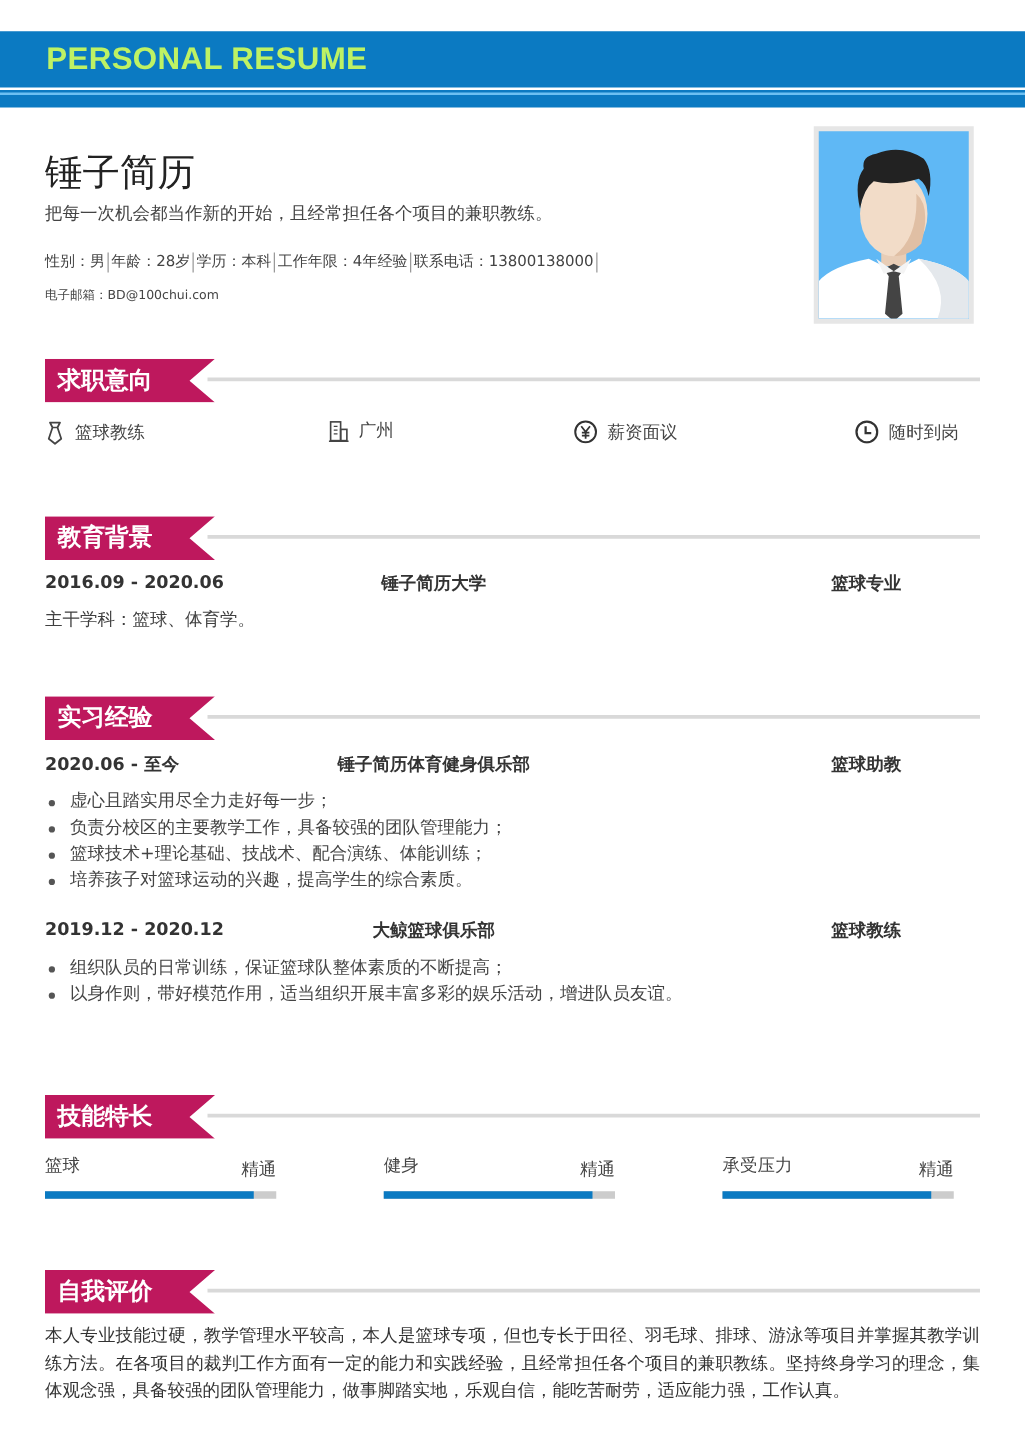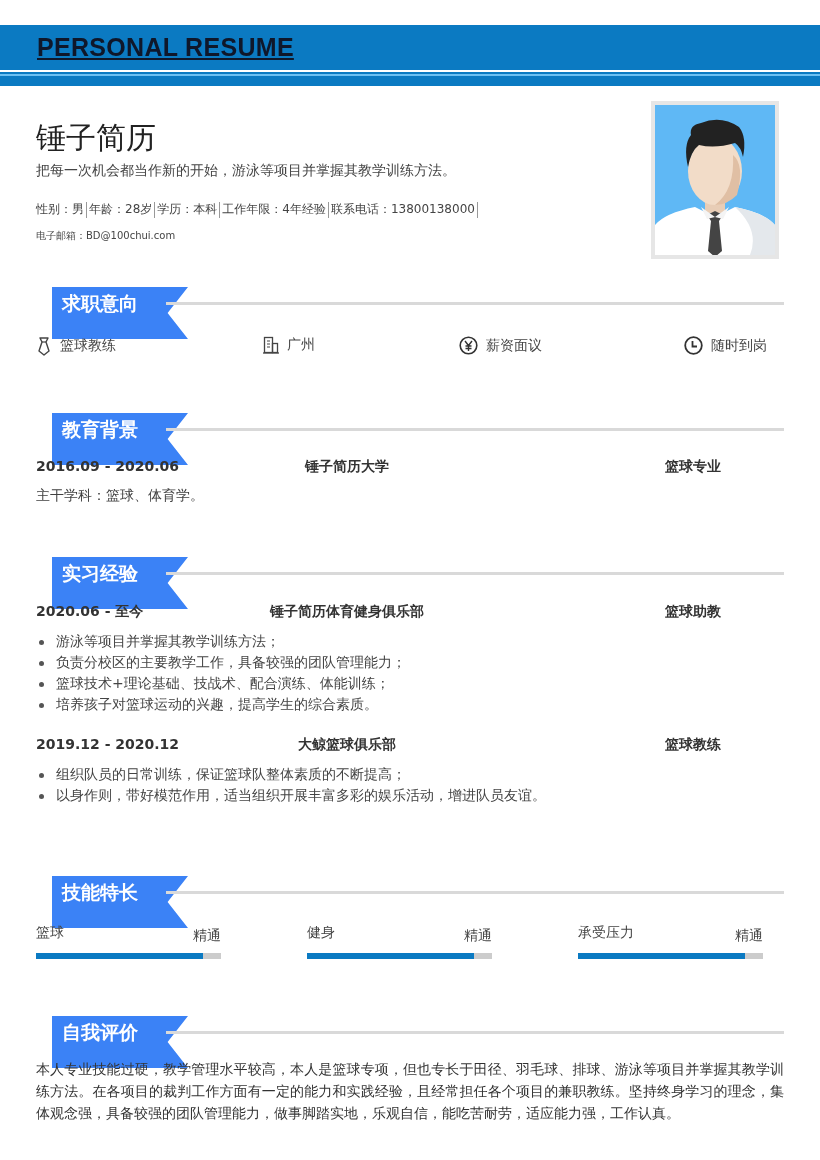--- a/index.html
+++ b/index.html
@@ -1,32 +1,32 @@
 <!DOCTYPE html>
 <html><head>
 <meta charset="utf-8">
 <style>
   * { margin: 0; padding: 0; box-sizing: border-box; }
   body { width: 820px; height: 1160px; background: #ffffff; font-family: "DejaVu Sans", "Liberation Sans", sans-serif; color: #333; position: relative; overflow: hidden; }
   .header-band { position: absolute; left: 0; top: 25px; width: 820px; height: 61px; background: #0b7ac2; }
-  .header-band .title { position: absolute; left: 37px; top: 8px; font-family: "Liberation Sans", sans-serif; font-weight: bold; font-size: 25px; color: #0f172a; letter-spacing: 0.3px; text-decoration: underline; }
+  .header-band .title { position: absolute; left: 37px; top: 8px; font-family: "Liberation Sans", sans-serif; font-weight: bold; font-size: 25px; color: #bef264; letter-spacing: 0.3px; }
   .header-band .line-white { position: absolute; left: 0; top: 45px; width: 820px; height: 2px; background: #ffffff; }
   .header-band .line-light { position: absolute; left: 0; top: 49px; width: 820px; height: 2px; background: #6cc0f2; }
 
   .name { position: absolute; left: 36px; top: 118px; font-size: 30px; color: #222; font-weight: normal; }
   .motto { position: absolute; left: 36px; top: 162px; font-size: 14px; color: #444; }
   .info-line { position: absolute; left: 36px; top: 201px; font-size: 12px; color: #444; white-space: nowrap; }
   .info-line .sep { display: inline-block; width: 1px; height: 16px; background: #999; vertical-align: middle; margin: 0 2px; }
   .email-line { position: absolute; left: 36px; top: 229px; font-size: 10px; color: #444; }
 
   .photo { position: absolute; left: 651px; top: 101px; width: 128px; height: 158px; background: #e6e6e6; padding: 4px; }
   .photo .inner { width: 120px; height: 150px; background: #5fb8f5; position: relative; overflow: hidden; }
 
   .section-head { position: absolute; left: 36px; width: 748px; height: 35px; }
-  .section-head .tag { position: absolute; left: 16px; top: 0; width: 136px; height: 52px; background: #3b82f6; clip-path: polygon(0 0, 100% 0, 85% 50%, 100% 100%, 0 100%); }
+  .section-head .tag { position: absolute; left: 0; top: 0; width: 136px; height: 35px; background: #be185d; clip-path: polygon(0 0, 100% 0, 85% 50%, 100% 100%, 0 100%); }
   .section-head .tag span { position: absolute; left: 10px; top: 4px; font-size: 19px; font-weight: bold; color: #fff; }
   .section-head .rule { position: absolute; left: 130px; top: 15px; right: 0; height: 3px; background: #d9d9d9; }
 
   .intent-item { position: absolute; top: 336px; font-size: 14px; color: #444; display: flex; align-items: center; gap: 8px; }
   .intent-item svg { display: block; }
 
   .row-bold { position: absolute; font-size: 14px; font-weight: bold; color: #333; }
   .plain { position: absolute; left: 36px; font-size: 14px; color: #404040; font-family: Liberation Serif, serif; }
   ul.bullets { position: absolute; left: 36px; list-style: none; font-size: 14px; color: #444; }
   ul.bullets li { height: 21px; line-height: 21px; padding-left: 20px; position: relative; white-space: nowrap; }
@@ -43,21 +43,21 @@
 </head>
 <body>
 
 <div class="header-band">
   <div class="title">PERSONAL RESUME</div>
   <div class="line-white"></div>
   <div class="line-light"></div>
 </div>
 
 <div class="name">锤子简历</div>
-<div class="motto">把每一次机会都当作新的开始，游泳等项目并掌握其教学训练方法。</div>
+<div class="motto">把每一次机会都当作新的开始，且经常担任各个项目的兼职教练。</div>
 <div class="info-line">
   <span>性别：男</span><span class="sep"></span><span>年龄：28岁</span><span class="sep"></span><span>学历：本科</span><span class="sep"></span><span>工作年限：4年经验</span><span class="sep"></span><span>联系电话：13800138000</span><span class="sep"></span>
 </div>
 <div class="email-line">电子邮箱：BD@100chui.com</div>
 
 <div class="photo">
   <div class="inner">
     <svg width="120" height="150" viewBox="0 0 120 150">
       <path d="M0 150 L0 120 Q10 108 40 102 L60 112 L80 102 Q110 108 120 120 L120 150 Z" fill="#ffffff"></path>
       <path d="M80 102 Q110 108 120 120 L120 150 L95 150 Q105 125 80 102 Z" fill="#e4e8ec"></path>
@@ -126,21 +126,21 @@
   <div class="tag">
       <span>实习经验</span>
     </div>
   <div class="rule"></div>
 </div>
 
 <div class="row-bold" style="left:36px; top:603px;">2020.06 - 至今</div>
 <div class="row-bold" style="left:270px; top:603px;">锤子简历体育健身俱乐部</div>
 <div class="row-bold" style="left:665px; top:603px;">篮球助教</div>
 <ul class="bullets" style="top:631px;">
-  <li>游泳等项目并掌握其教学训练方法；</li>
+  <li>虚心且踏实用尽全力走好每一步；</li>
   <li>负责分校区的主要教学工作，具备较强的团队管理能力；</li>
   <li>篮球技术+理论基础、技战术、配合演练、体能训练；</li>
   <li>培养孩子对篮球运动的兴趣，提高学生的综合素质。</li>
 </ul>
 
 <div class="row-bold" style="left:36px; top:736px;">2019.12 - 2020.12</div>
 <div class="row-bold" style="left:298px; top:736px;">大鲸篮球俱乐部</div>
 <div class="row-bold" style="left:665px; top:736px;">篮球教练</div>
 <ul class="bullets" style="top:764px;">
   <li>组织队员的日常训练，保证篮球队整体素质的不断提高；</li>

